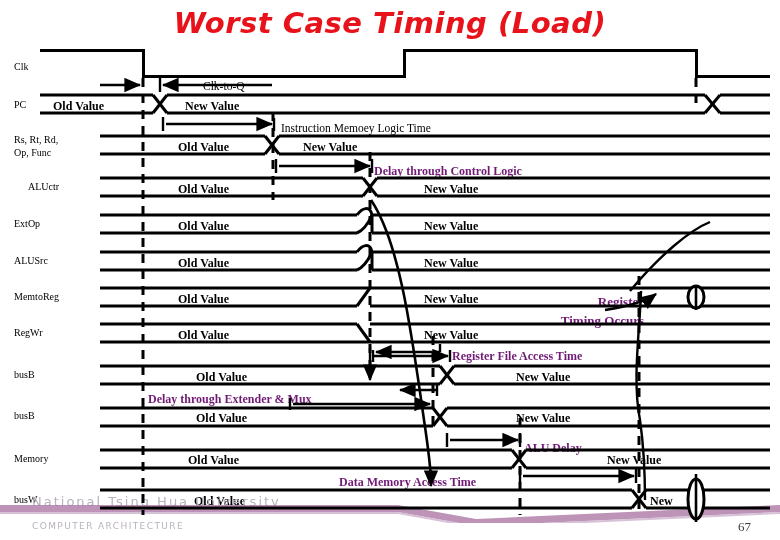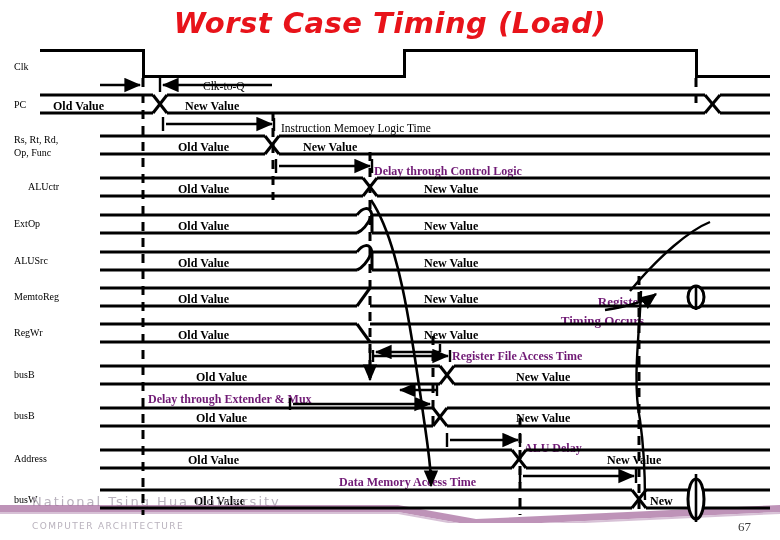--- a/index.html
+++ b/index.html
@@ -40,21 +40,21 @@
   <div class="sig-label" style="left:14px;top:99px;">PC</div>
   <div class="sig-label" style="left:14px;top:134px;">Rs, Rt, Rd,</div>
   <div class="sig-label" style="left:14px;top:147px;">Op, Func</div>
   <div class="sig-label" style="left:28px;top:181px;">ALUctr</div>
   <div class="sig-label" style="left:14px;top:218px;">ExtOp</div>
   <div class="sig-label" style="left:14px;top:255px;">ALUSrc</div>
   <div class="sig-label" style="left:14px;top:291px;">MemtoReg</div>
   <div class="sig-label" style="left:14px;top:327px;">RegWr</div>
   <div class="sig-label" style="left:14px;top:369px;">busB</div>
   <div class="sig-label" style="left:14px;top:410px;">busB</div>
-  <div class="sig-label" style="left:14px;top:453px;">Address</div>
+  <div class="sig-label" style="left:14px;top:453px;">Memory</div>
   <div class="sig-label" style="left:14px;top:494px;">busW</div>
 
   <div class="val" style="left:53px;top:99px;">Old Value</div>
   <div class="val" style="left:178px;top:140px;">Old Value</div>
   <div class="val" style="left:178px;top:182px;">Old Value</div>
   <div class="val" style="left:178px;top:219px;">Old Value</div>
   <div class="val" style="left:178px;top:256px;">Old Value</div>
   <div class="val" style="left:178px;top:292px;">Old Value</div>
   <div class="val" style="left:178px;top:328px;">Old Value</div>
   <div class="val" style="left:196px;top:370px;">Old Value</div>

